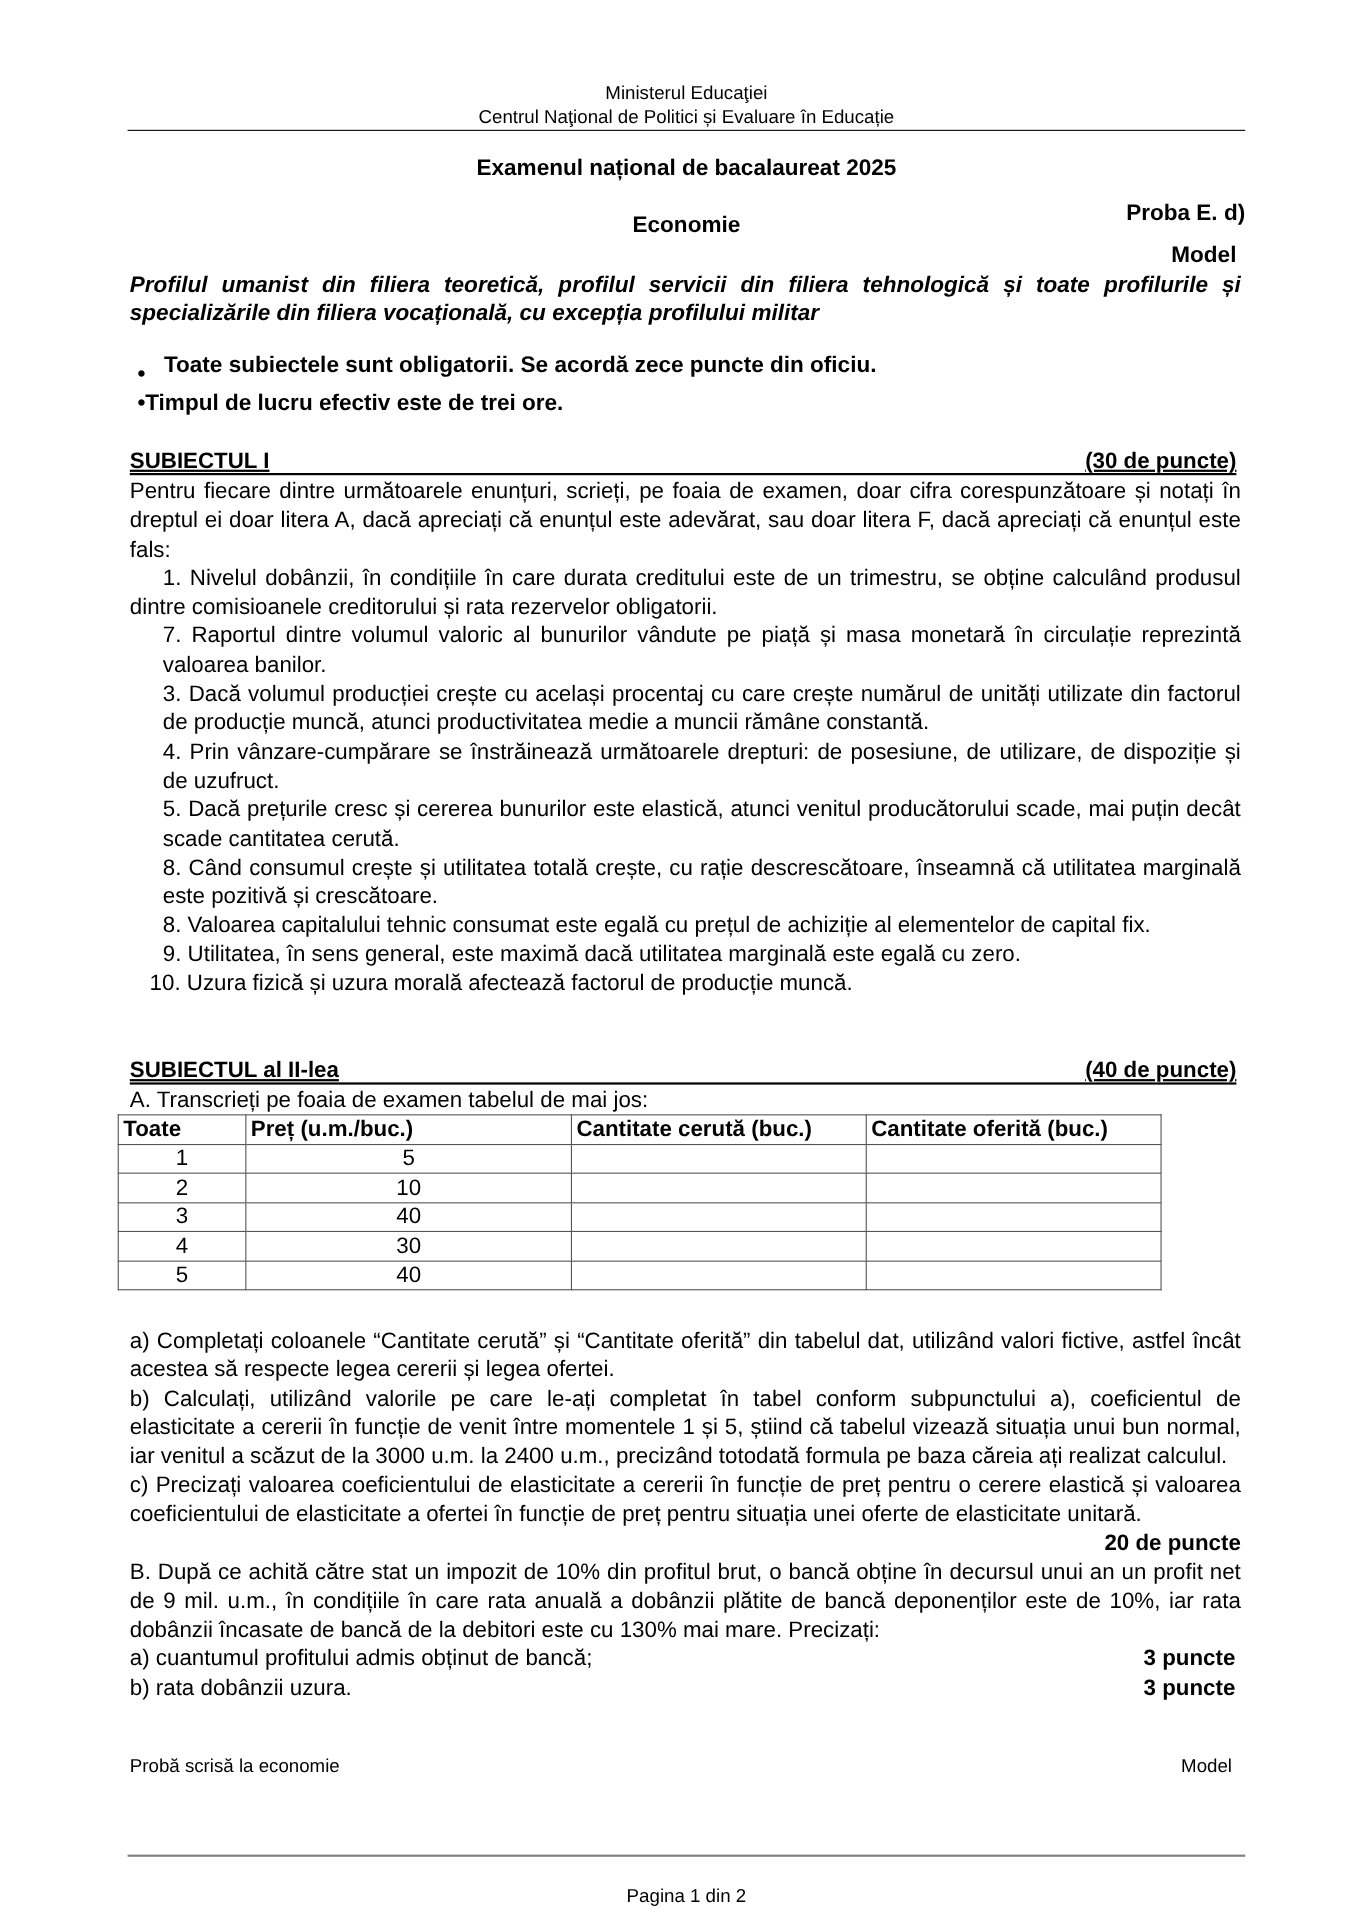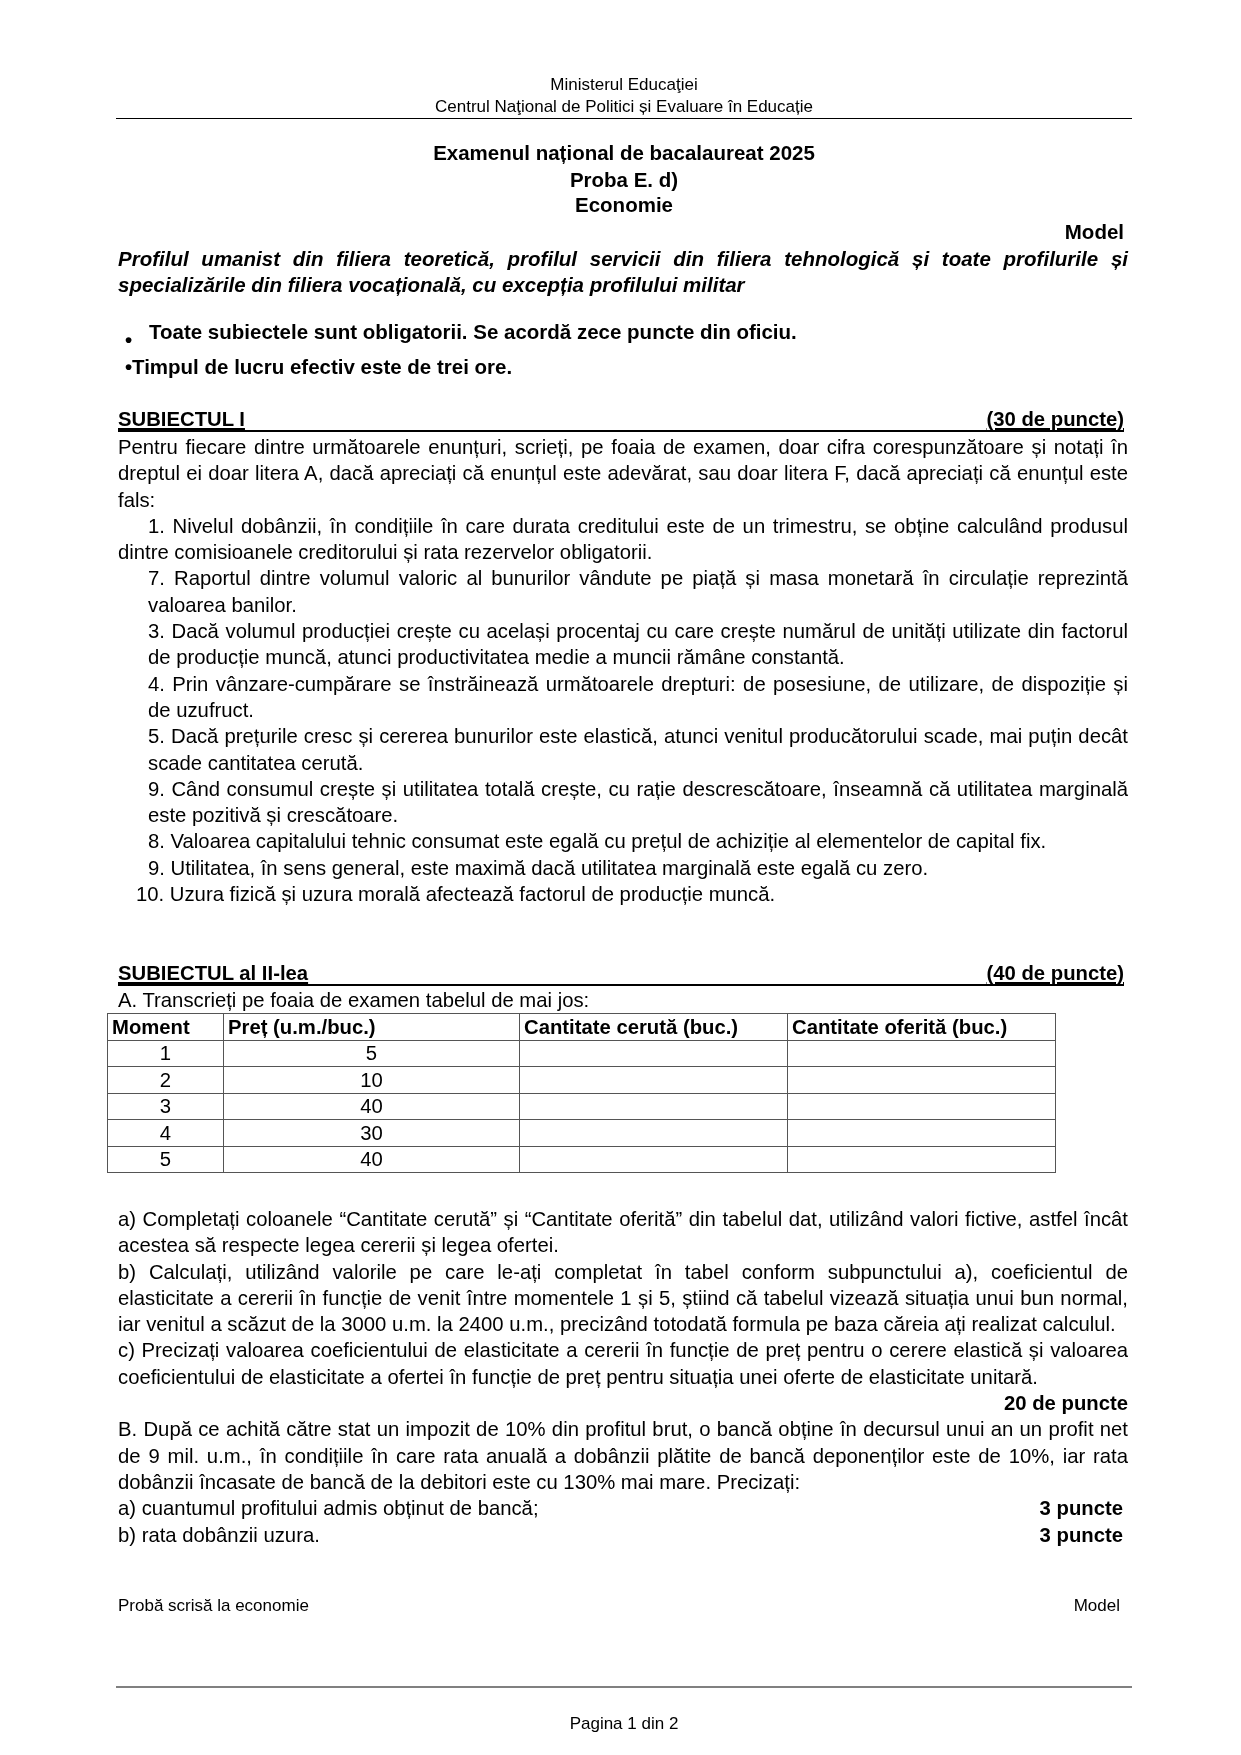--- a/index.html
+++ b/index.html
@@ -34,63 +34,63 @@
   .pts-row { display:flex; justify-content:space-between; }
 </style>
 </head>
 <body>
 
 <div class="abs center hdr" style="top:74px;">Ministerul Educaţiei</div>
 <div class="abs center hdr" style="top:96px;">Centrul Naţional de Politici și Evaluare în Educație</div>
 <div class="rule" style="top:118px;"></div>
 
 <div class="abs center title" style="top:140px;">Examenul național de bacalaureat 2025</div>
-<div class="abs center title" style="top:167px;">Proba E. d)</div>
+<div class="abs center title" style="top:181px;text-align:right;">Proba E. d)</div>
 <div class="abs center title" style="top:192px;">Economie</div>
 <div class="abs title right" style="top:219px; left:118px; width:1006px;">Model</div>
 <div class="block bi j-last" style="top:246px; font-size:20.5px; line-height:26px;">Profilul umanist din filiera teoretică, profilul servicii din filiera tehnologică și toate profilurile și specializările din filiera vocațională, cu excepția profilului militar</div>
 
 <div class="bul" style="top:328px;">•</div>
 <div class="abs b" style="top:320px; left:149px; font-size:20.5px;">Toate subiectele sunt obligatorii. Se acordă zece puncte din oficiu.</div>
 <div class="bul" style="top:355px;">•</div>
 <div class="abs b" style="top:355px; left:132px; font-size:20.5px;">Timpul de lucru efectiv este de trei ore.</div>
 
 <div class="subj" style="top:408px;">
   <span>SUBIECTUL I</span>
   <span>(30 de puncte)</span>
 </div>
 <div class="block txt" style="top:434px;">
   <div class="item j-last">Pentru fiecare dintre următoarele enunțuri, scrieți, pe foaia de examen, doar cifra corespunzătoare și notați în dreptul ei doar litera A, dacă apreciați că enunțul este adevărat, sau doar litera F, dacă apreciați că enunțul este fals:</div>
   <div class="item j-last ind1">1. Nivelul dobânzii, în condițiile în care durata creditului este de un trimestru, se obține calculând produsul dintre comisioanele creditorului și rata rezervelor obligatorii.</div>
   <div class="item j-last ind">7. Raportul dintre volumul valoric al bunurilor vândute pe piață și masa monetară în circulație reprezintă valoarea banilor.</div>
   <div class="item j-last ind">3. Dacă volumul producției crește cu același procentaj cu care crește numărul de unități utilizate din factorul de producție muncă, atunci productivitatea medie a muncii rămâne constantă.</div>
   <div class="item j-last ind">4. Prin vânzare-cumpărare se înstrăinează următoarele drepturi: de posesiune, de utilizare, de dispoziție și de uzufruct.</div>
   <div class="item j-last ind">5. Dacă prețurile cresc și cererea bunurilor este elastică, atunci venitul producătorului scade, mai puțin decât scade cantitatea cerută.</div>
-  <div class="item j-last ind">9. Când consumul crește și utilitatea totală crește, cu rație descrescătoare, înseamnă că utilitatea marginală este pozitivă și crescătoare.</div>
+  <div class="item j-last ind">8. Când consumul crește și utilitatea totală crește, cu rație descrescătoare, înseamnă că utilitatea marginală este pozitivă și crescătoare.</div>
   <div class="item j-last ind">8. Valoarea capitalului tehnic consumat este egală cu prețul de achiziție al elementelor de capital fix.</div>
   <div class="item j-last ind">9.  Utilitatea, în sens general, este maximă dacă utilitatea marginală este egală cu zero.</div>
   <div class="item j-last" style="padding-left:18px;">10.  Uzura fizică și uzura morală afectează factorul de producție muncă.</div>
 </div>
 
 <div class="subj" style="top:962px;">
   <span>SUBIECTUL al II-lea</span>
   <span>(40 de puncte)</span>
 </div>
 <div class="abs txt" style="top:987px; left:118px;">A. Transcrieți pe foaia de examen tabelul de mai jos:</div>
 
 <table class="t">
   <colgroup>
     <col style="width:116px">
       <col style="width:296px">
       <col style="width:268px">
       <col style="width:268px">
   </colgroup>
   <tbody>
       <tr>
-    <th>Moment</th>
+    <th>Toate</th>
     <th>Preț (u.m./buc.)</th>
     <th>Cantitate cerută (buc.)</th>
     <th>Cantitate oferită (buc.)</th>
   </tr>
   <tr>
     <td>1</td>
     <td>5</td>
     <td></td>
     <td></td>
   </tr>

